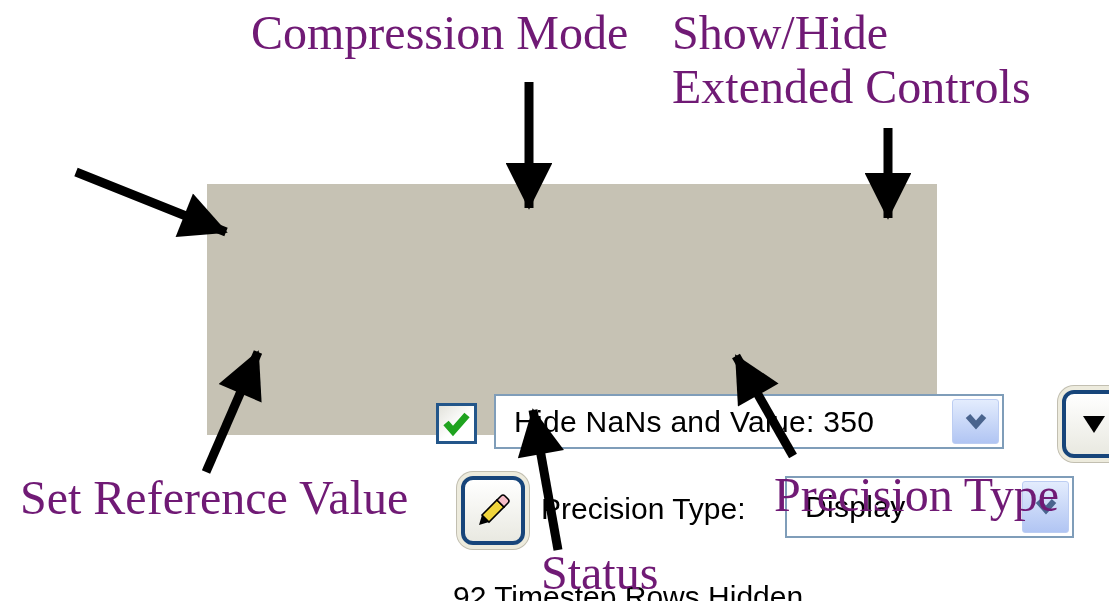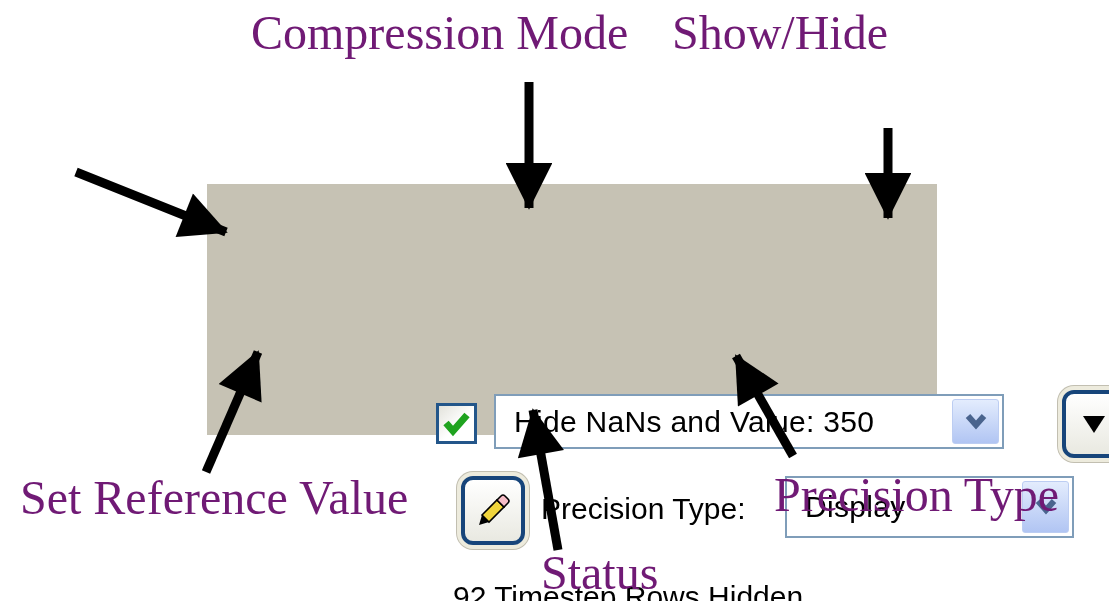--- a/index.html
+++ b/index.html
@@ -95,20 +95,21 @@
       </div>
     </div>
 
     <span class="ui-label" id="status-text">92 Timestep Rows Hidden</span>
   </div>
 
   <div class="callout" id="lbl-compression">Compression Mode</div>
 
   <div class="callout" id="lbl-showhide">
     <div>Show/Hide</div>
+    <div>Extended Controls</div>
   </div>
 
 
   <div class="callout" id="lbl-setref">Set Reference Value</div>
 
   <div class="callout" id="lbl-status">Status</div>
 
   <div class="callout" id="lbl-precision">Precision Type</div>
 
   <svg id="arrows" width="1109" height="601" viewBox="0 0 1109 601">

